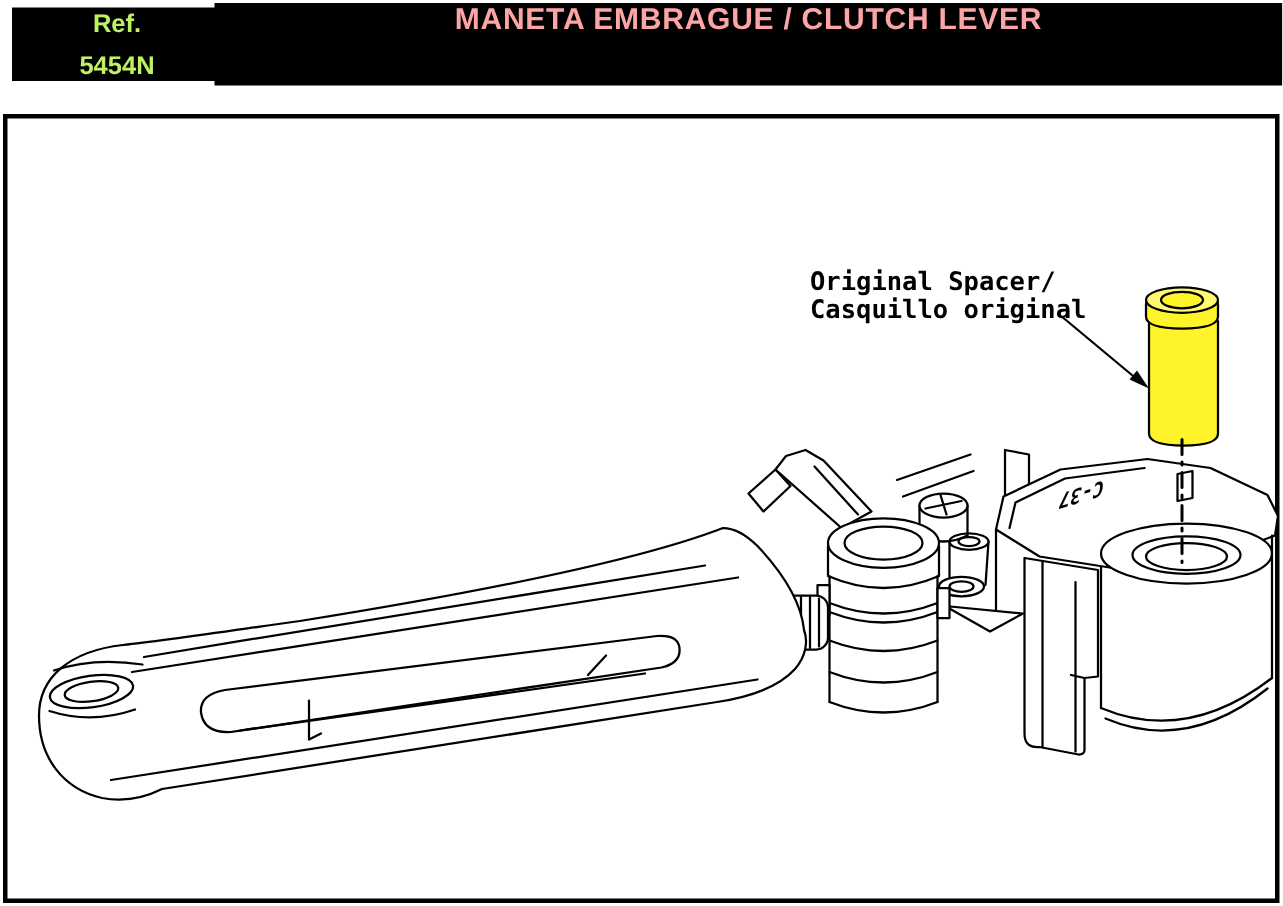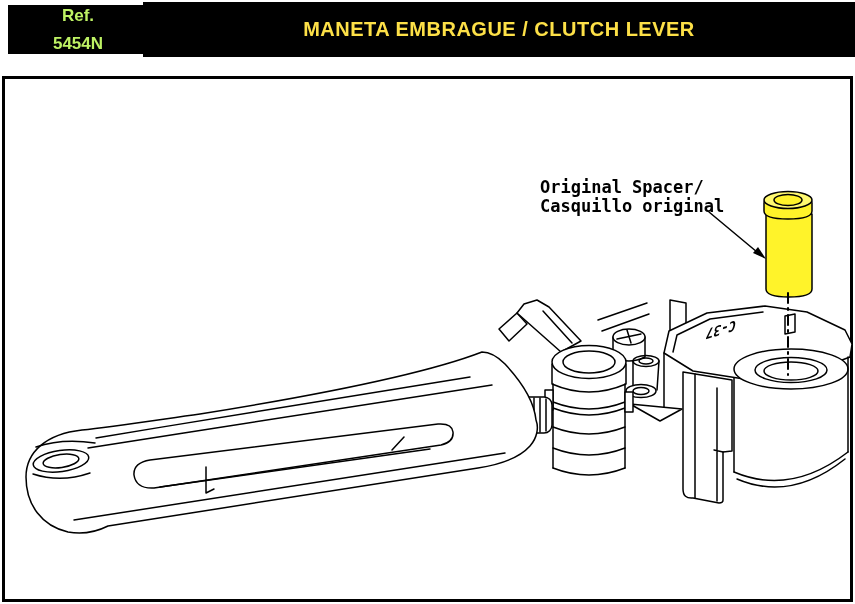--- a/index.html
+++ b/index.html
@@ -2,21 +2,21 @@
 <html><head>
 <meta charset="utf-8">
 <style>
   html,body{margin:0;padding:0;background:#fff;}
   .page{position:relative;width:855px;height:604px;background:#ffffff;overflow:hidden;
         font-family:"Liberation Sans",sans-serif;}
   .ref-box{position:absolute;left:8px;top:5px;width:140px;height:49px;background:#000;
            color:#bef264;display:flex;flex-direction:column;align-items:center;justify-content:space-between;
            font-weight:bold;font-size:17px;line-height:1.25;}
   .title-bar{position:absolute;left:143px;top:2px;width:712px;height:55px;background:#000;
-             color:#fde047;display:flex;align-items:center;justify-content:center;
+             color:#fca5a5;display:flex;align-items:flex-start;justify-content:center;
              font-weight:bold;font-size:20px;letter-spacing:0.5px;}
   .frame{position:absolute;left:2px;top:76px;width:845px;height:520px;border:3px solid #000;
          background:#fff;}
   svg.drawing{position:absolute;left:0;top:0;width:855px;height:604px;}
   svg text.cad{font-family:"DejaVu Sans Mono",monospace;font-weight:bold;}
 </style>
 </head>
 <body>
 
 <div class="page">

